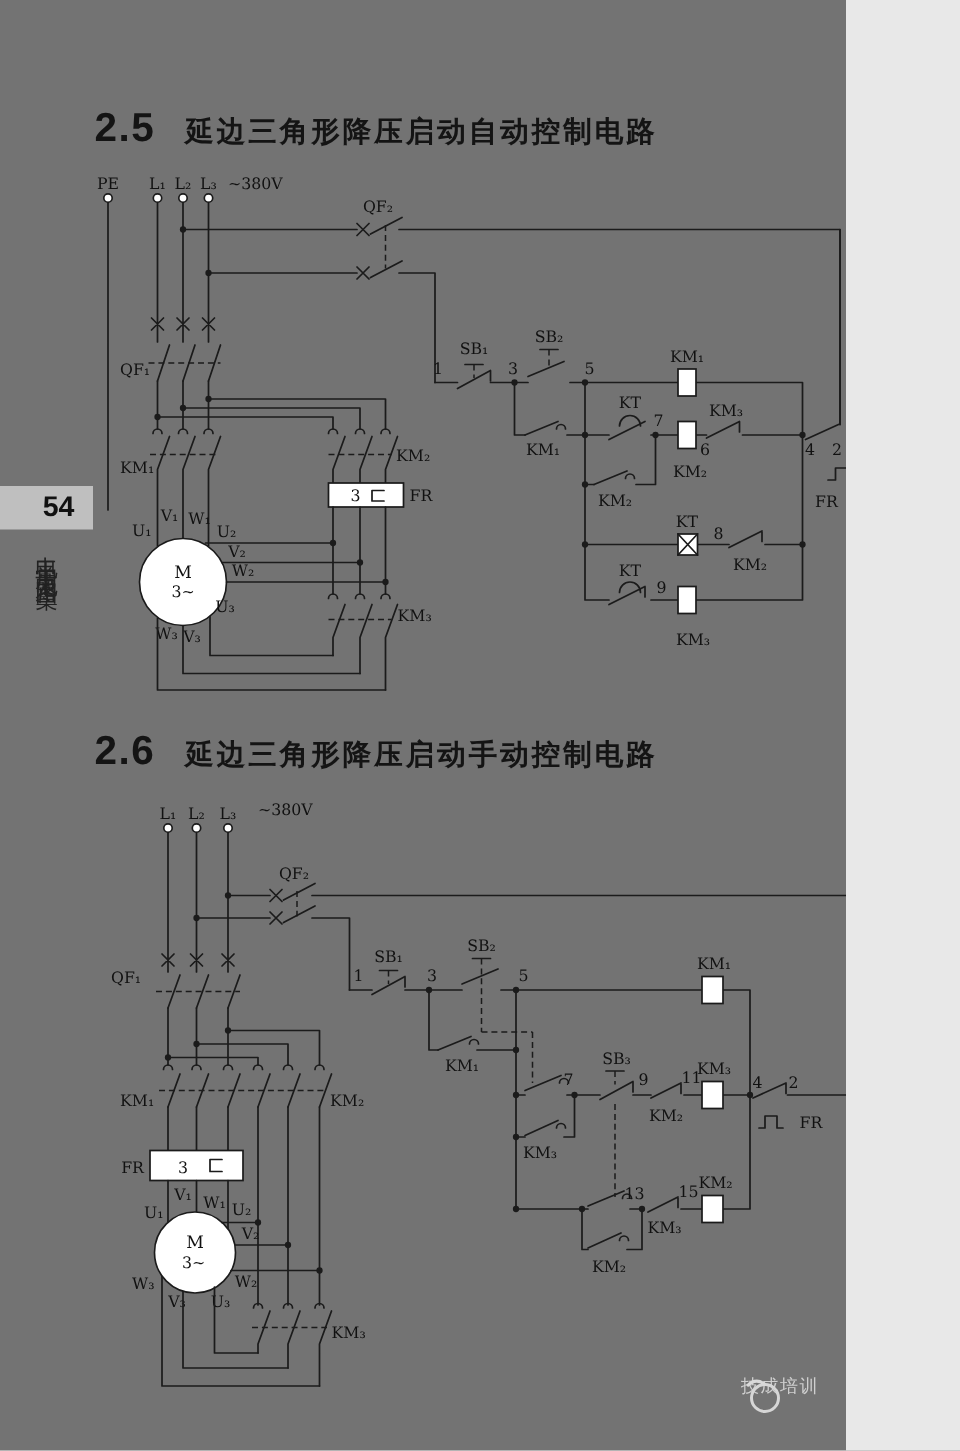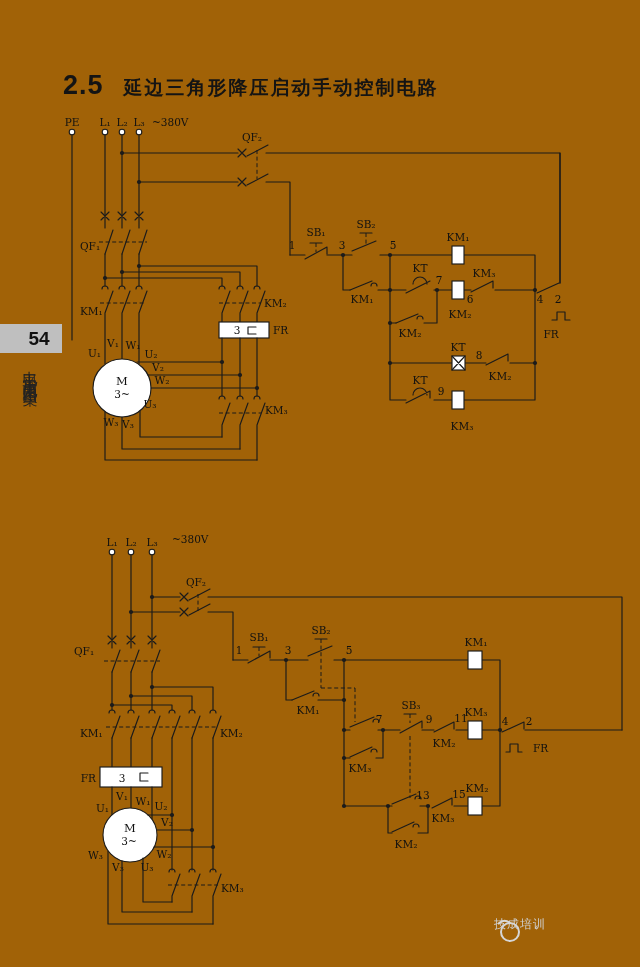--- a/index.html
+++ b/index.html
@@ -1,16 +1,16 @@
 <!DOCTYPE html>
 <html><head>
 <meta charset="utf-8">
 <style>
   html,body{margin:0;padding:0;background:#e8e8e8;}
-  #page{position:relative;width:640px;height:967px;background:#a16207;overflow:hidden;
+  #page{position:relative;width:564px;height:967px;background:#737373;overflow:hidden;
         font-family:"Liberation Sans","DejaVu Sans",sans-serif;text-decoration:underline;}
   .heading{position:absolute;display:flex;align-items:baseline;gap:20px;color:#141414;}
   .heading .num{font-size:27px;font-weight:bold;letter-spacing:1px;}
   .heading .ttl{font-size:19px;font-weight:bold;letter-spacing:2px;
         font-family:"Liberation Sans","DejaVu Sans",sans-serif;}
   #sidebar-box{position:absolute;left:0;top:324px;width:46px;height:29px;background:#bfbfbf;
         display:flex;align-items:center;justify-content:center;font-size:19px;font-weight:bold;color:#111;padding-left:16px;}
   #sidebar-title{position:absolute;left:20px;top:359px;writing-mode:vertical-rl;text-orientation:upright;
         font-size:15px;letter-spacing:3px;color:#222;font-family:"Liberation Serif","DejaVu Serif",serif;}
   #watermark{position:absolute;left:494px;top:916px;display:flex;align-items:center;gap:6px;color:#cfcfcf;}
@@ -24,20 +24,24 @@
   text{font-family:"DejaVu Serif","Liberation Serif",serif;font-size:10.5px;fill:#111;text-anchor:middle;}
   text.s{text-anchor:start;} text.e{text-anchor:end;} text.big{font-size:11.5px;}
 </style>
 </head>
 <body>
 
 <div id="page">
 
   <div class="heading" style="left:63px;top:70px;">
     <span class="num">2.5</span>
+    <span class="ttl">延边三角形降压启动自动控制电路</span>
+  </div>
+  <div class="heading" style="left:63px;top:485px;">
+    <span class="num">2.6</span>
     <span class="ttl">延边三角形降压启动手动控制电路</span>
   </div>
 
   <div id="sidebar-box">
     <span>54</span>
   </div>
   <div id="sidebar-title">电工常用电路图集</div>
 
   <svg width="640" height="967" viewBox="0 0 640 967">
 

